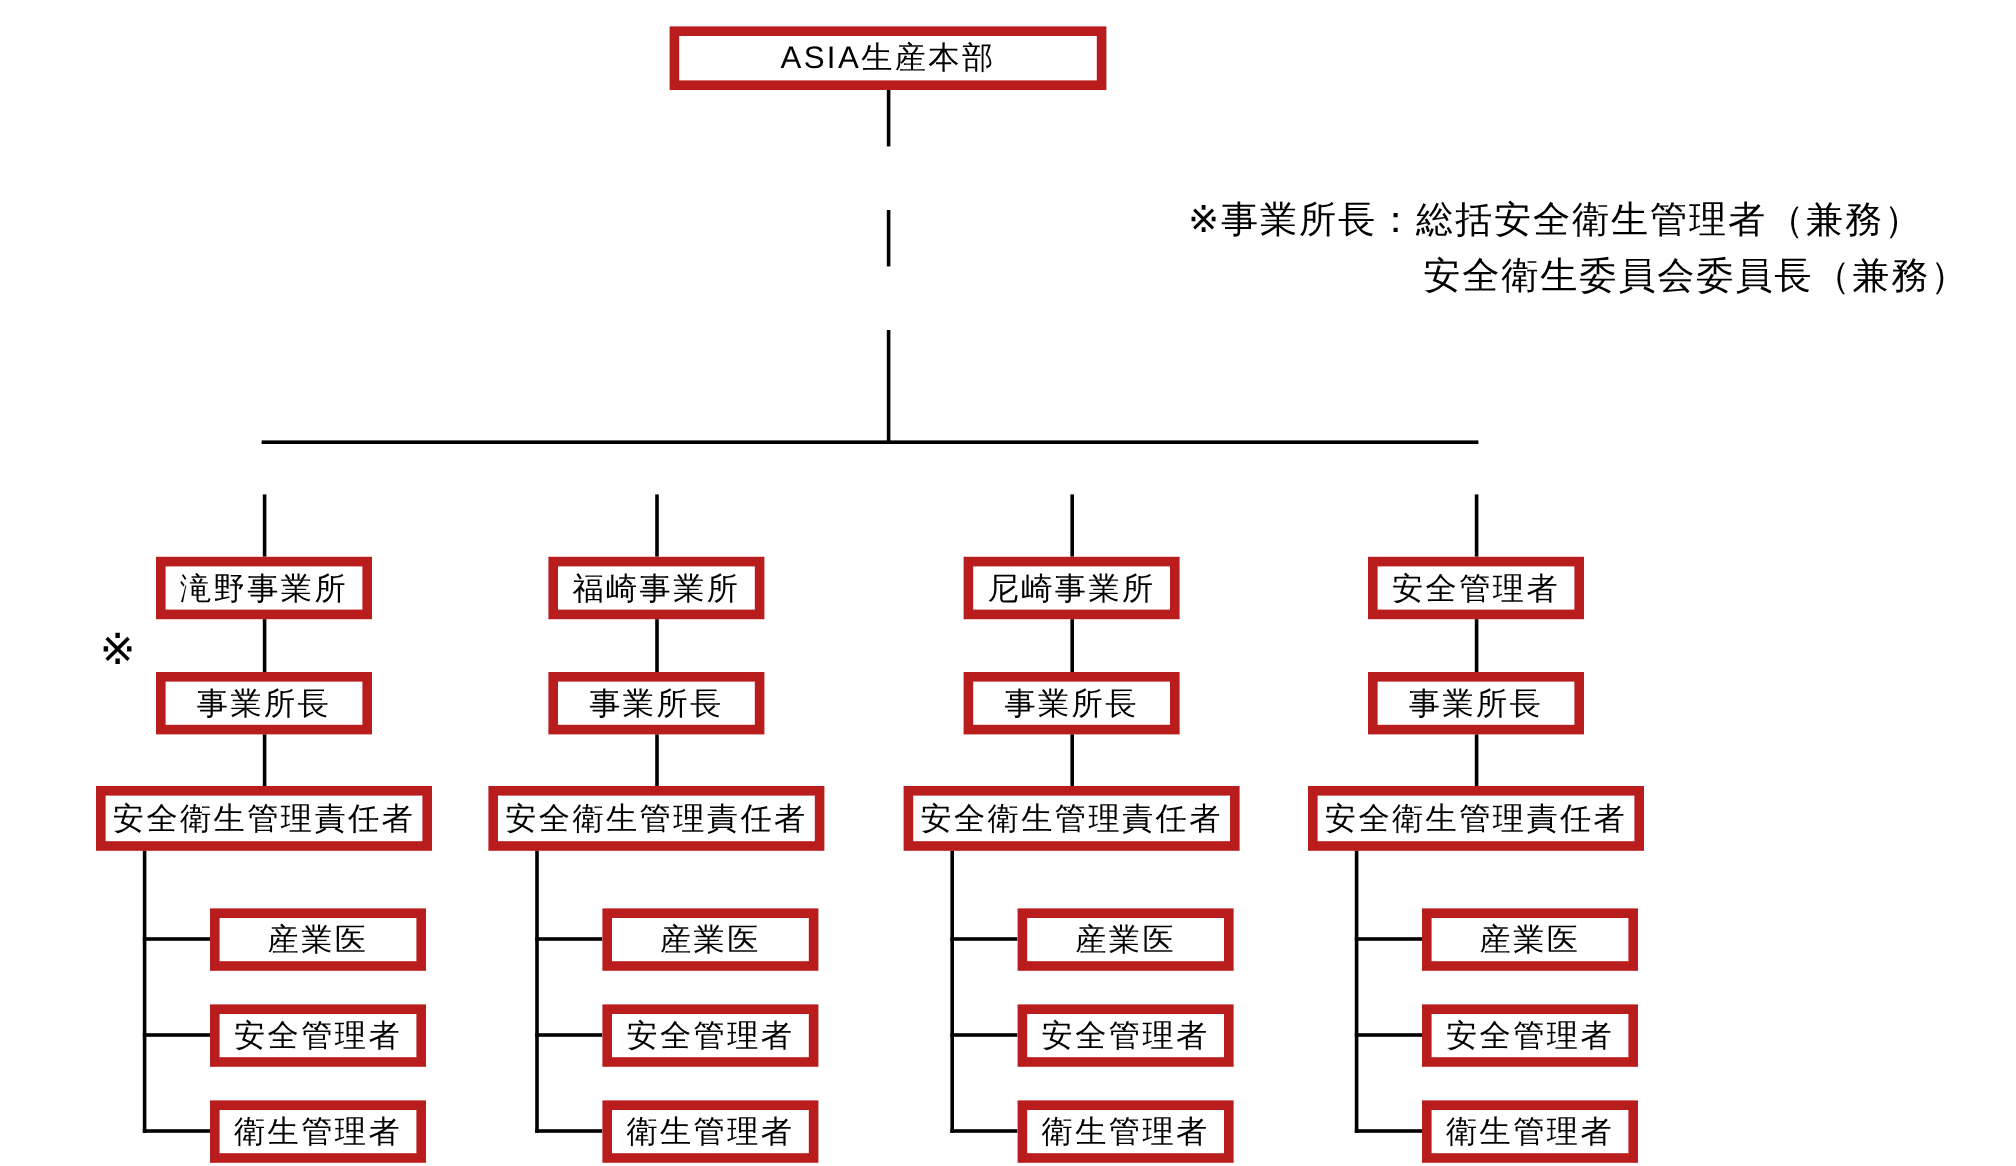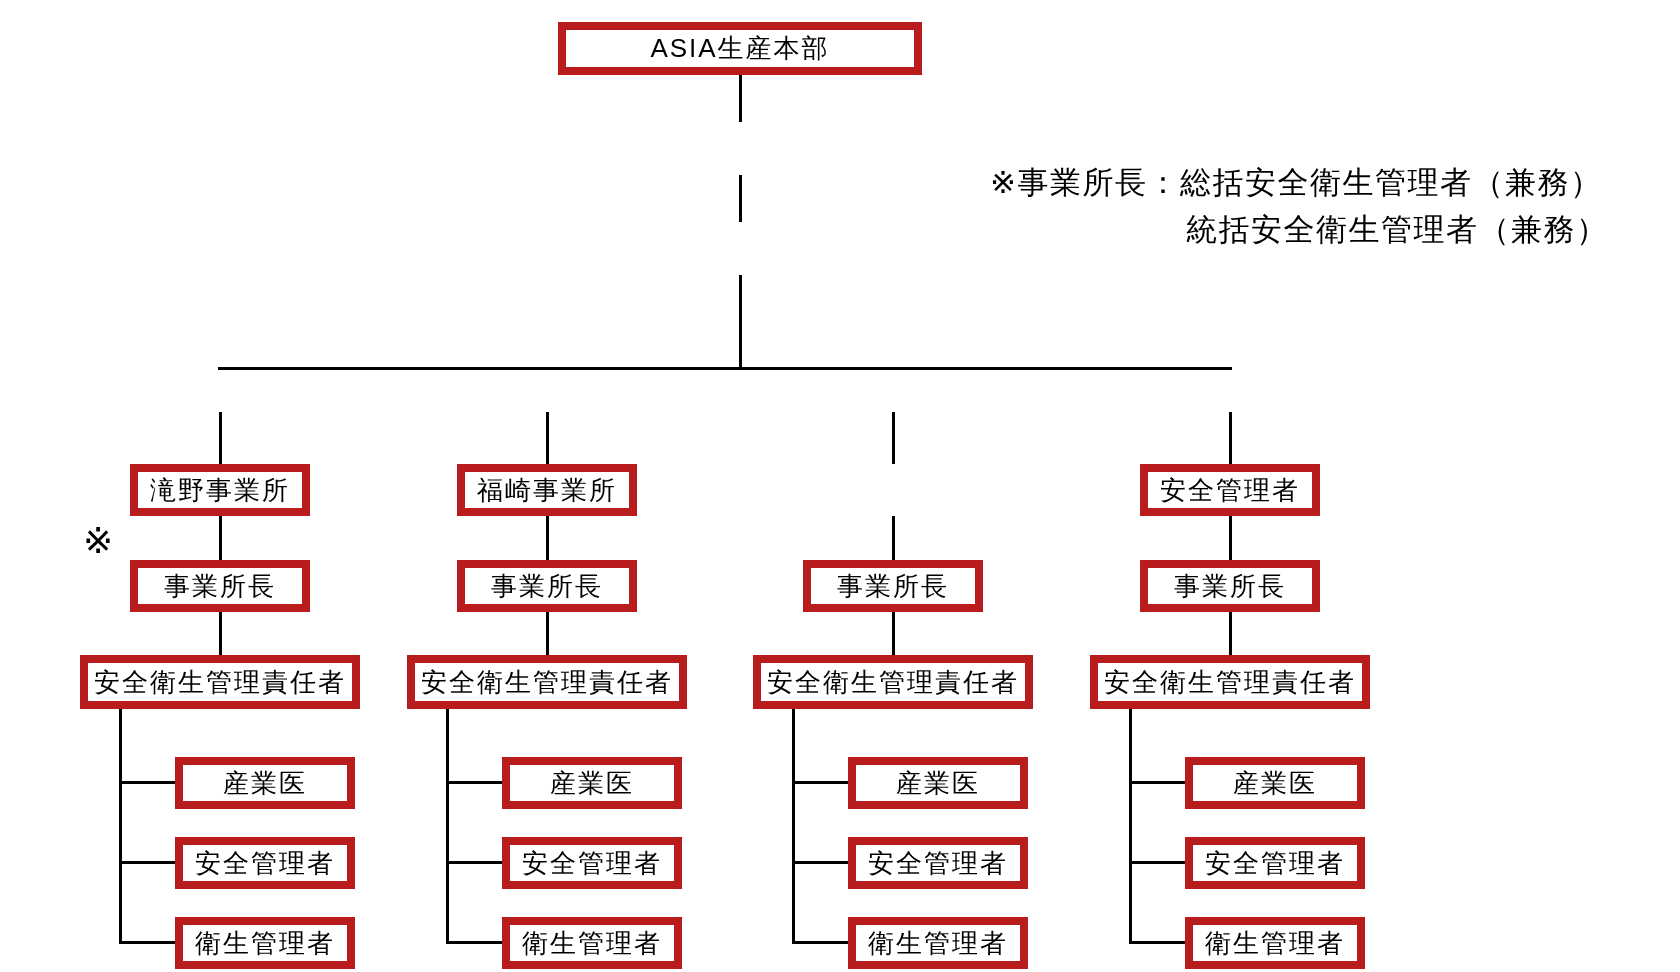--- a/index.html
+++ b/index.html
@@ -73,21 +73,21 @@
   <div class="line" style="left:739px;top:75px;width:3px;height:47px"></div>
 
   <div class="line" style="left:739px;top:175px;width:3px;height:47px"></div>
 
   <div class="line" style="left:739px;top:275px;width:3px;height:95px"></div>
 
   <div class="line" style="left:218px;top:367px;width:1014px;height:3px"></div>
 
   <div class="note">
     <div class="line1">※事業所長：総括安全衛生管理者（兼務）</div>
-    <div class="line2">統括安全衛生管理者（兼務）</div>
+    <div class="line2">安全衛生委員会委員長（兼務）</div>
   </div>
 
   <div class="head-marker">※</div>
 
   <div class="col" style="left:80px">
     <div class="line v-drop"></div>
     <div class="box site-box">滝野事業所</div>
     <div class="line conn1"></div>
     <div class="box head-box">事業所長</div>
     <div class="line conn2"></div>
@@ -112,20 +112,21 @@
     <div class="line stub s1"></div>
     <div class="line stub s2"></div>
     <div class="line stub s3"></div>
     <div class="box leaf l1">産業医</div>
     <div class="box leaf l2">安全管理者</div>
     <div class="box leaf l3">衛生管理者</div>
   </div>
 
   <div class="col" style="left:753px">
     <div class="line v-drop"></div>
+    <div class="box site-box">尼崎事業所</div>
     <div class="line conn1"></div>
     <div class="box head-box">事業所長</div>
     <div class="line conn2"></div>
     <div class="box mgr-box">安全衛生管理責任者</div>
     <div class="line branch-v"></div>
     <div class="line stub s1"></div>
     <div class="line stub s2"></div>
     <div class="line stub s3"></div>
     <div class="box leaf l1">産業医</div>
     <div class="box leaf l2">安全管理者</div>

